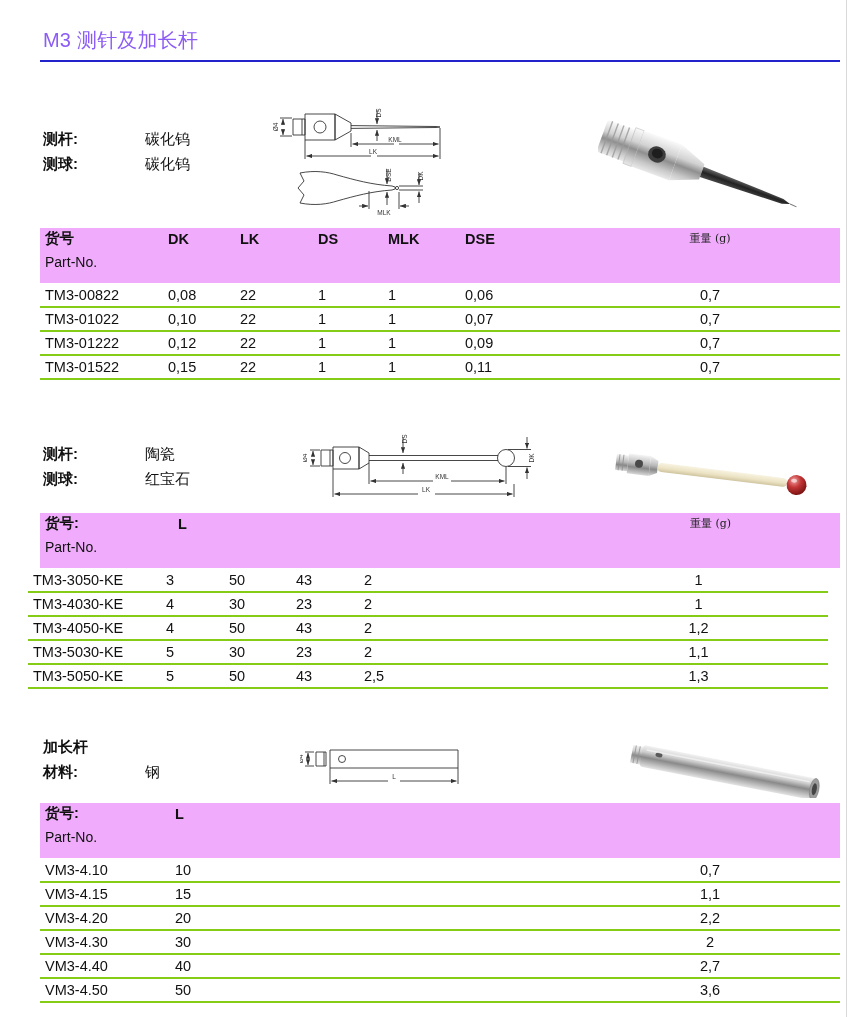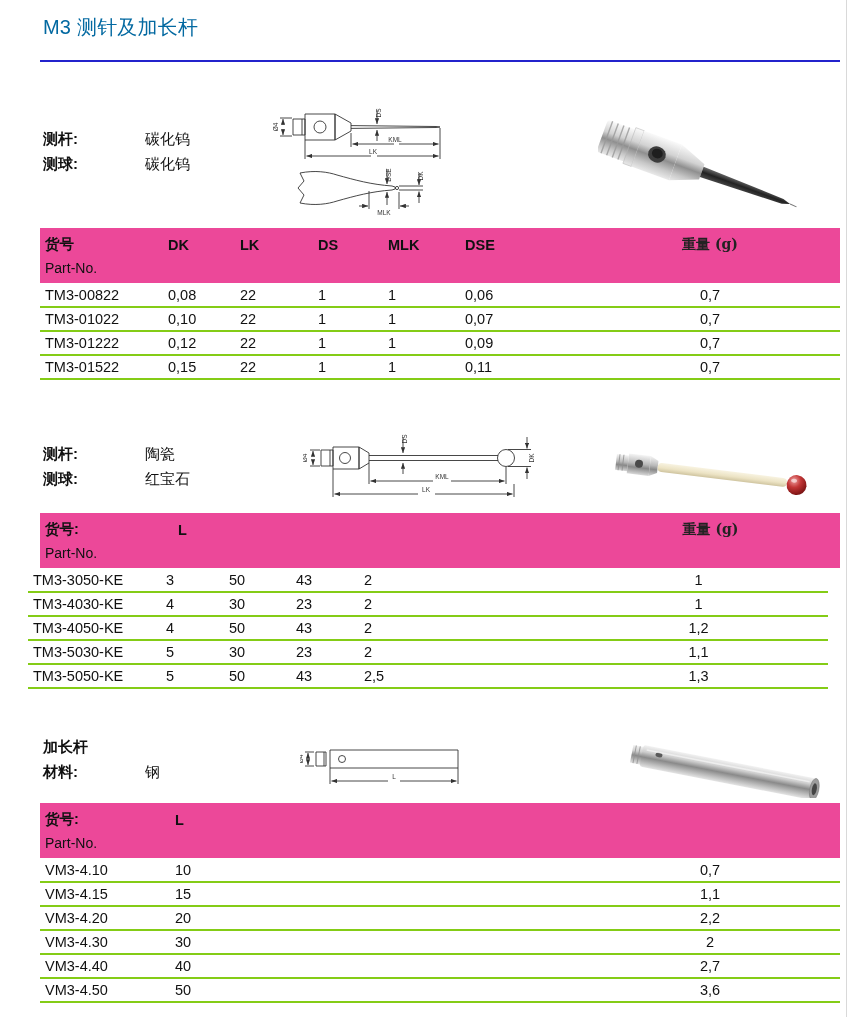--- a/index.html
+++ b/index.html
@@ -4,37 +4,37 @@
 <style>
   * { margin:0; padding:0; box-sizing:border-box; }
   html,body { background:#ffffff; }
   body {
     width:866px; height:1017px; position:relative; overflow:hidden;
     font-family:"Liberation Sans", sans-serif; color:#111;
   }
   .abs { position:absolute; }
 
   
-  .page-title { left:43px; top:14px; font-size:20px; color:#0369a1; letter-spacing:.2px; }
+  .page-title { left:43px; top:27px; font-size:20px; color:#8b5cf6; letter-spacing:.2px; }
   .title-rule { left:40px; top:60px; width:800px; height:2px; background:#2323cc; }
   .right-border { left:846px; top:0; width:1px; height:1017px; background:#d9d9d9; }
 
   
   .specs { font-size:15px; }
   .spec-line { display:flex; height:25px; }
   .spec-label { width:102px; font-weight:bold; }
   .spec-value { }
 
   
-  .tband { width:800px; height:55px; background:#ec4899; padding-top:6px; }
+  .tband { width:800px; height:55px; background:#f0abfc; padding-top:0; }
   .thead-row1 { display:grid; align-items:center; height:21px; }
   .thead-row1 .hc { font-weight:bold; font-size:14.5px; }
   .thead-row1 .hc.first { padding-left:5px; }
-  .thead-row1 .wt { font-weight:bold; text-align:center;
-    font-family:"DejaVu Serif", serif; font-size:14px; color:#222; }
+  .thead-row1 .wt { font-weight:normal; text-align:center;
+    font-family:"DejaVu Serif", serif; font-size:11px; color:#222; }
   .thead-row2 { font-size:14px; padding-left:5px; margin-top:5px; }
 
   
   .rows { width:800px; }
   .rows .trow { display:grid; height:24px; align-items:center;
     border-bottom:2px solid #84cc16; font-size:14.5px; }
   .rows .trow .tcell:first-child { padding-left:5px; }
   .rows .trow .tcell:last-child { text-align:center; }
 
   .g1 { grid-template-columns:128px 72px 78px 70px 77px 115px 1fr; }

